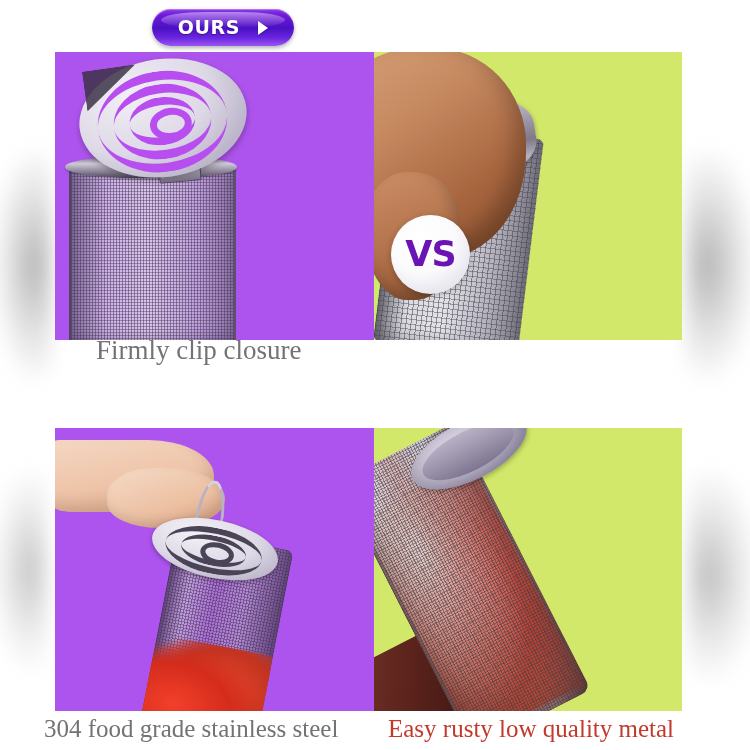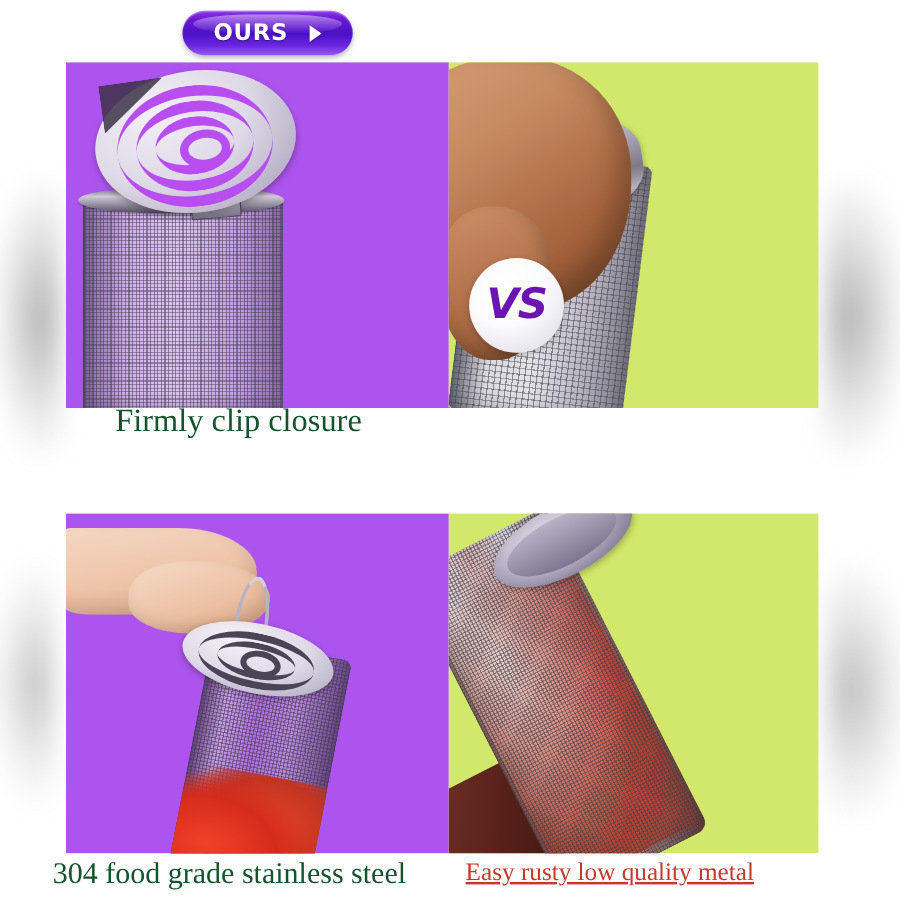--- a/index.html
+++ b/index.html
@@ -88,21 +88,20 @@
   }
   #badge-ours   { left: 152px; top: 9px;  width: 142px; }
   #badge-others { left: 474px; top: 9px;  width: 136px; }
 
   
   .row {
     position: absolute;
     left: 55px;
     width: 627px;
     display: flex;
-    font-style: italic;
   }
   #row-1 { top: 52px;  height: 288px; }
   #row-2 { top: 428px; height: 283px; }
 
   .panel {
     position: relative;
     overflow: hidden;
     height: 100%;
   }
   .panel-ours   { width: 319px; background: #ae54ee; }
@@ -129,27 +128,27 @@
   #vs-1 { left: 336px; top: 163px; }
 
   
   .caption {
     position: absolute;
     font-family: "Liberation Serif", serif;
     font-size: 27px;
     line-height: 1;
     white-space: nowrap;
   }
-  .caption-good { color: #14532d; }
+  .caption-good { color: #737373; }
   .caption-bad  { color: #c3392c; }
 
   #cap-1-left  { left: 96px;  top: 337px; }
   #cap-1-right { left: 408px; top: 337px; }
   #cap-2-left  { left: 44px;  top: 716px; font-size: 25px; }
-  #cap-2-right { left: 388px; top: 716px; font-size: 21px; text-decoration: underline; }
+  #cap-2-right { left: 388px; top: 716px; font-size: 25px; }
 
   
 
   
   .mesh {
     background-image:
       repeating-linear-gradient(90deg, rgba(70,70,80,.55) 0 1px, rgba(255,255,255,0) 1px 5px),
       repeating-linear-gradient(0deg,  rgba(70,70,80,.45) 0 1px, rgba(255,255,255,0) 1px 5px);
   }
   .mesh-fine {

